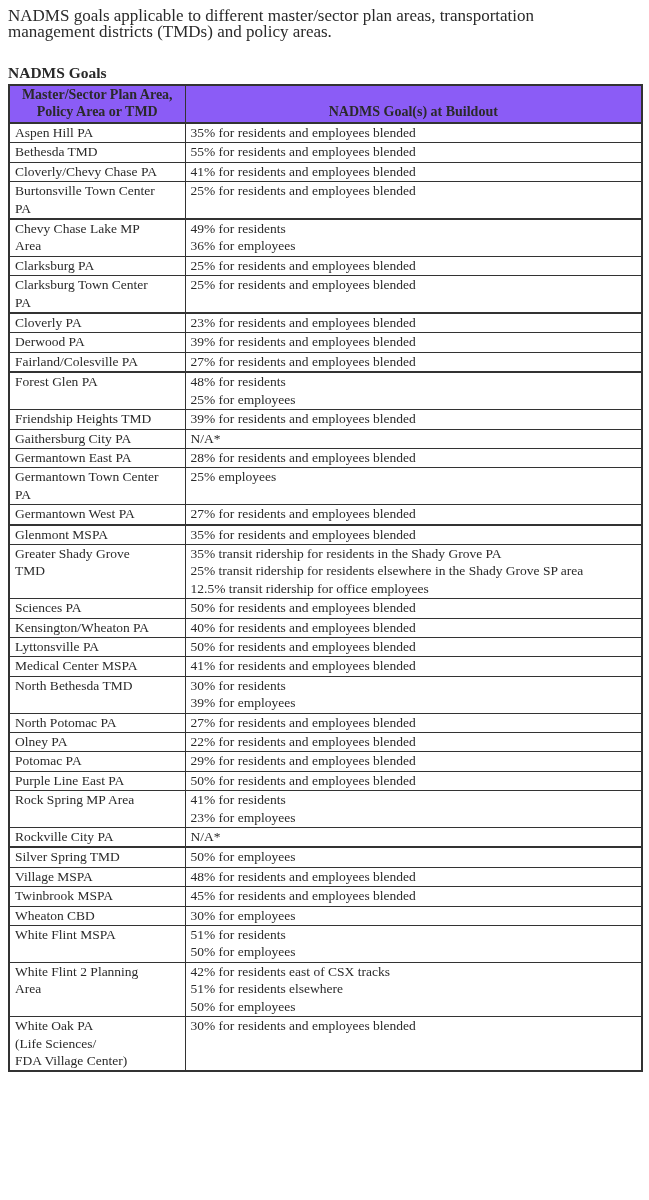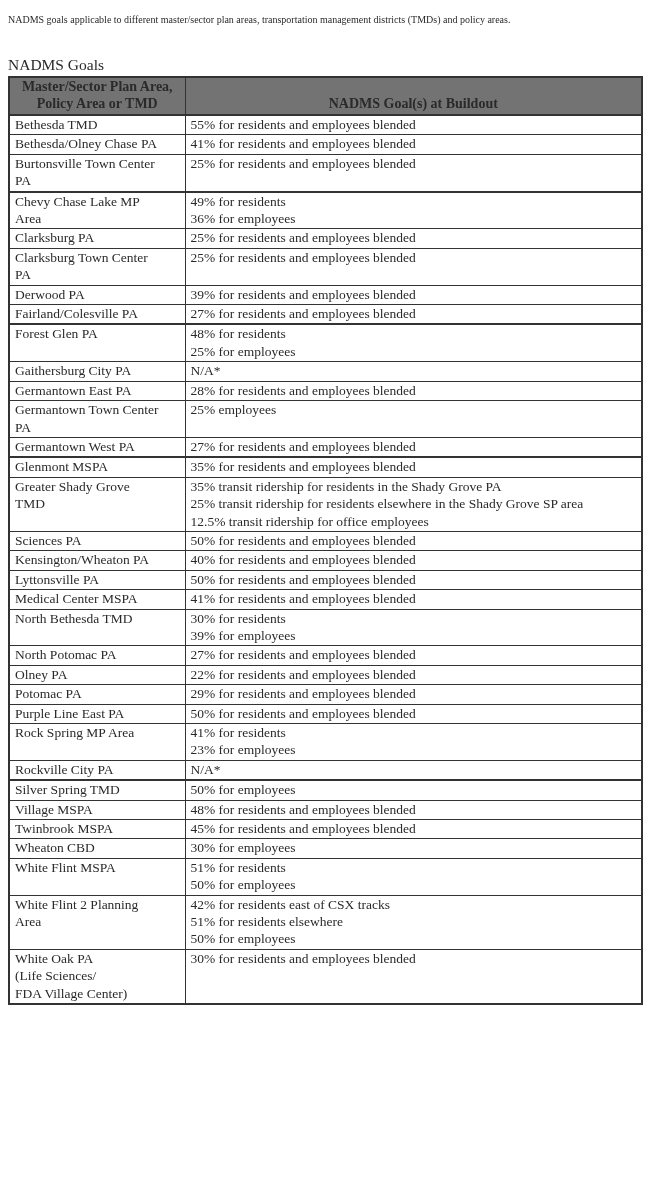--- a/index.html
+++ b/index.html
@@ -13,46 +13,46 @@
   .page {
     width: 649px;
     height: 1200px;
     box-sizing: border-box;
     padding: 6px 6px 0 8px;
     overflow: hidden;
   }
   .intro {
     margin: 2px 0 0 0;
     width: 600px;
-    font-size: 10px;
-    line-height: 24px;
+    font-size: 17px;
+    line-height: 16px;
   }
   .table-title {
     margin: 24px 0 2px 0;
     font-size: 15.5px;
-    font-weight: normal;
+    font-weight: bold;
     line-height: 18px;
   }
   table.goals {
     border-collapse: collapse;
     table-layout: fixed;
     width: 635px;
     border: 2px solid #333333;
   }
   table.goals th, table.goals td {
     border: 1px solid #333333;
     vertical-align: top;
     padding: 0 2px 1px 5px;
     font-size: 13.5px;
     line-height: 17.4px;
     overflow: hidden;
   }
   table.goals col.c-area { width: 176px; }
   table.goals thead th {
-    background: #737373;
+    background: #8b5cf6;
     font-weight: bold;
     text-align: center;
     font-size: 14px;
     line-height: 16.5px;
     padding: 1px 2px 2px 2px;
     border-bottom-width: 2px;
   }
   table.goals thead th.goal-h { vertical-align: bottom; }
   td .ln { white-space: nowrap; }
   tr.thick-top td { border-top-width: 2px; }
@@ -76,29 +76,37 @@
         <th class="area-h">
           <div>Master/Sector Plan Area,</div>
           <div>Policy Area or TMD</div>
         </th>
         <th class="goal-h">NADMS Goal(s) at Buildout</th>
       </tr>
     </thead>
     <tbody id="goals-body">
         <tr>
           <td>
+            <div class="ln">Aspen Hill PA</div>
+          </td>
+          <td>
+            <div class="ln">35% for residents and employees blended</div>
+          </td>
+        </tr>
+        <tr>
+          <td>
             <div class="ln">Bethesda TMD</div>
           </td>
           <td>
             <div class="ln">55% for residents and employees blended</div>
           </td>
         </tr>
         <tr>
           <td>
-            <div class="ln">Bethesda/Olney Chase PA</div>
+            <div class="ln">Cloverly/Chevy Chase PA</div>
           </td>
           <td>
             <div class="ln">41% for residents and employees blended</div>
           </td>
         </tr>
         <tr>
           <td>
             <div class="ln">Burtonsville Town Center</div>
             <div class="ln">PA</div>
           </td>
@@ -126,20 +134,28 @@
         </tr>
         <tr>
           <td>
             <div class="ln">Clarksburg Town Center</div>
             <div class="ln">PA</div>
           </td>
           <td>
             <div class="ln">25% for residents and employees blended</div>
           </td>
         </tr>
+        <tr class="thick-top">
+          <td>
+            <div class="ln">Cloverly PA</div>
+          </td>
+          <td>
+            <div class="ln">23% for residents and employees blended</div>
+          </td>
+        </tr>
         <tr>
           <td>
             <div class="ln">Derwood PA</div>
           </td>
           <td>
             <div class="ln">39% for residents and employees blended</div>
           </td>
         </tr>
         <tr>
           <td>
@@ -149,20 +165,28 @@
             <div class="ln">27% for residents and employees blended</div>
           </td>
         </tr>
         <tr class="thick-top">
           <td>
             <div class="ln">Forest Glen PA</div>
           </td>
           <td>
             <div class="ln">48% for residents</div>
             <div class="ln">25% for employees</div>
+          </td>
+        </tr>
+        <tr>
+          <td>
+            <div class="ln">Friendship Heights TMD</div>
+          </td>
+          <td>
+            <div class="ln">39% for residents and employees blended</div>
           </td>
         </tr>
         <tr>
           <td>
             <div class="ln">Gaithersburg City PA</div>
           </td>
           <td>
             <div class="ln">N/A*</div>
           </td>
         </tr>

